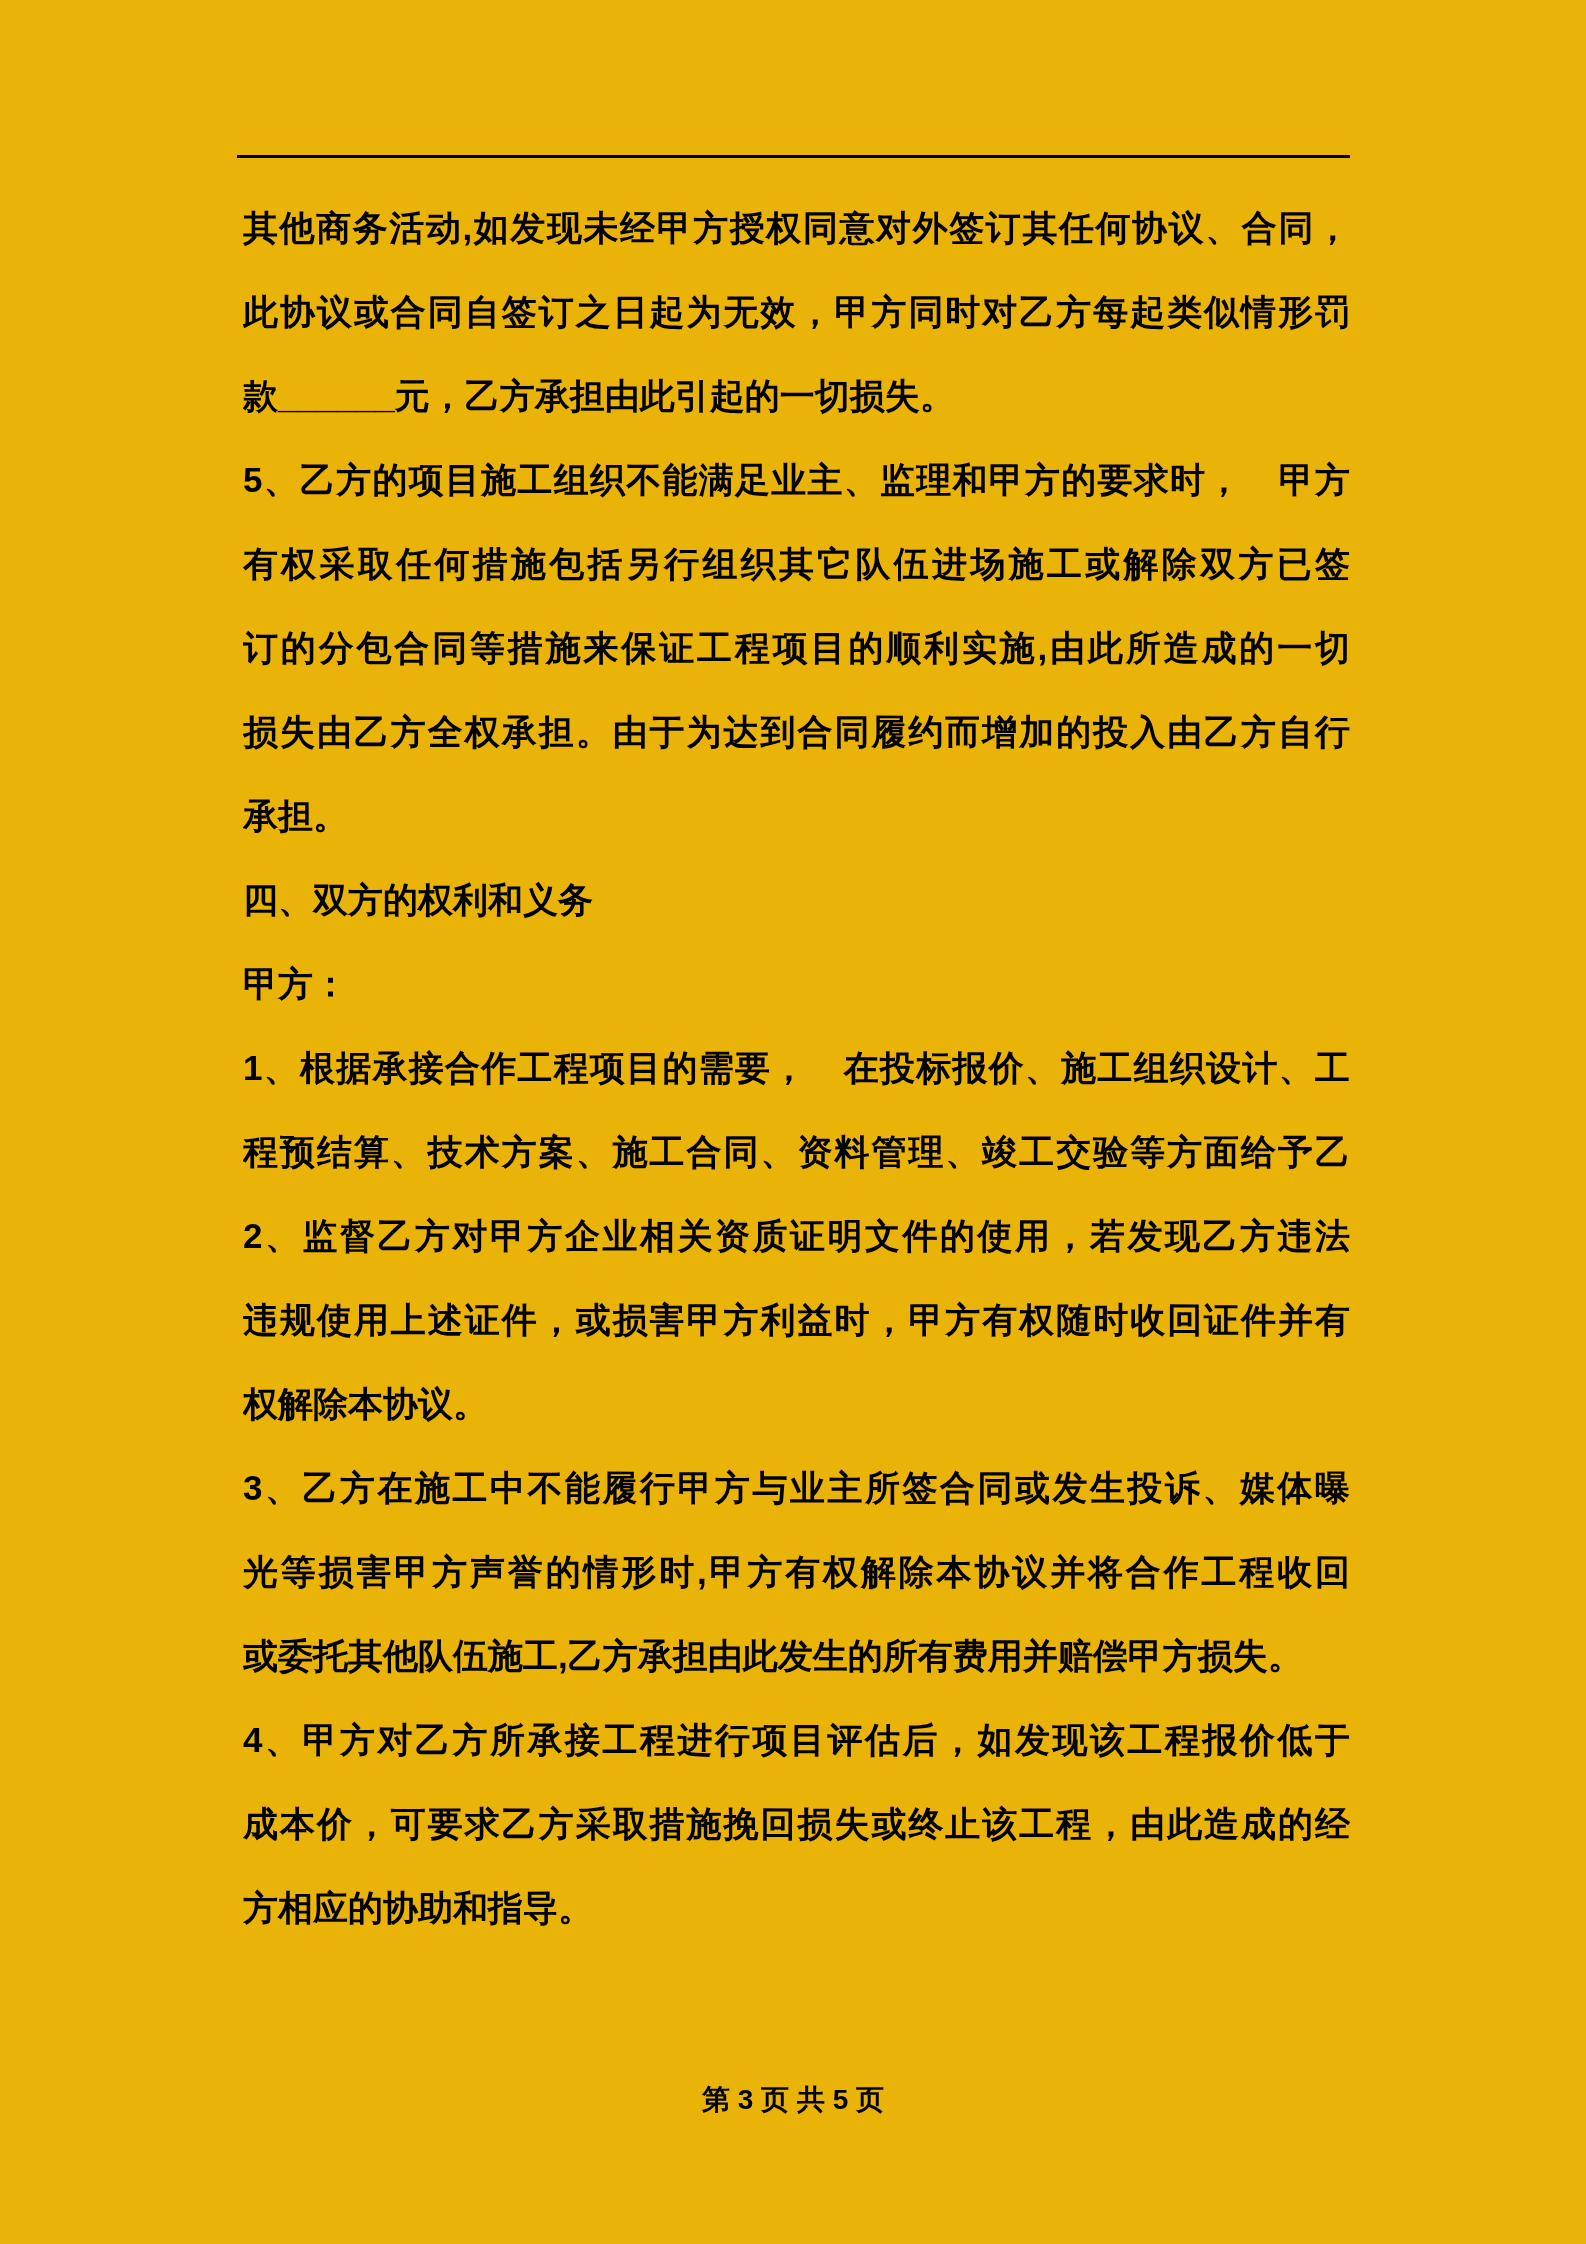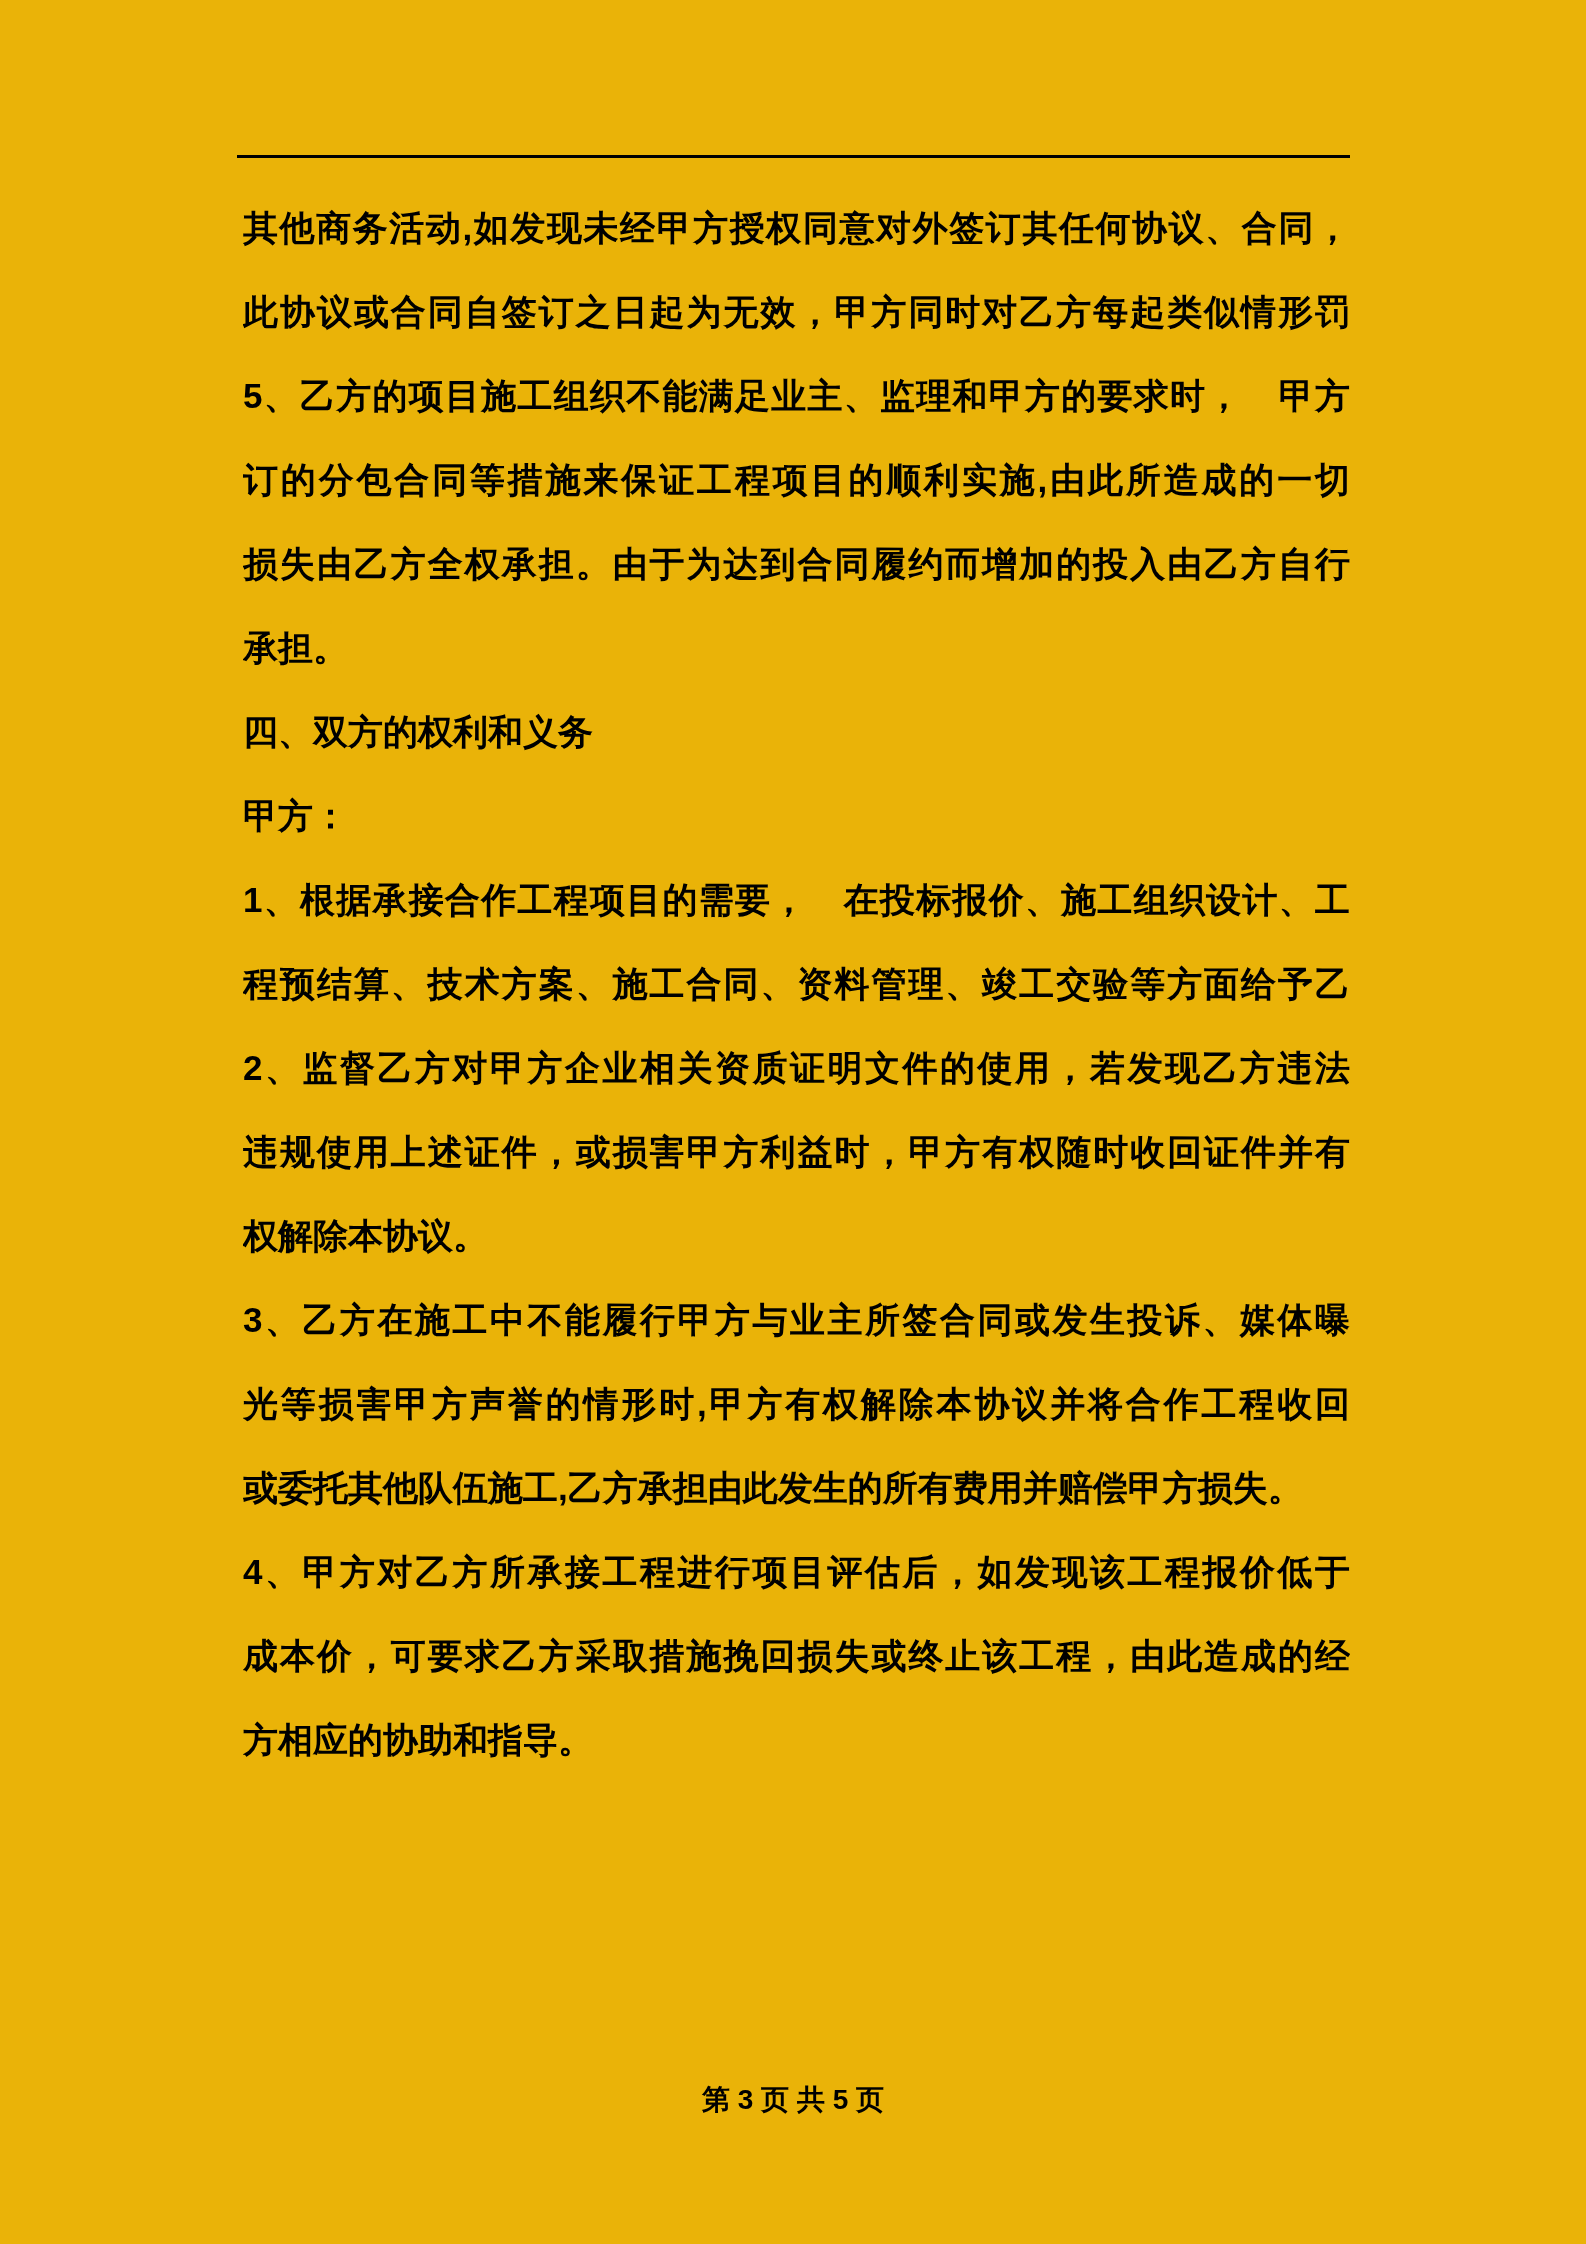--- a/index.html
+++ b/index.html
@@ -61,21 +61,23 @@
 </head>
 <body>
 
 <div class="page">
 
   <div class="header-rule"></div>
 
   <div class="textblock">
     <div class="ln fill">其他商务活动,如发现未经甲方授权同意对外签订其任何协议、合同，</div>
     <div class="ln fill">此协议或合同自签订之日起为无效，甲方同时对乙方每起类似情形罚</div>
+    <div class="ln end">款______元，乙方承担由此引起的一切损失。</div>
     <div class="ln fill">5、乙方的项目施工组织不能满足业主、监理和甲方的要求时，　甲方</div>
+    <div class="ln fill">有权采取任何措施包括另行组织其它队伍进场施工或解除双方已签</div>
     <div class="ln fill">订的分包合同等措施来保证工程项目的顺利实施,由此所造成的一切</div>
     <div class="ln fill">损失由乙方全权承担。由于为达到合同履约而增加的投入由乙方自行</div>
     <div class="ln end">承担。</div>
     <div class="ln end">四、双方的权利和义务</div>
     <div class="ln end">甲方：</div>
     <div class="ln fill">1、根据承接合作工程项目的需要，　在投标报价、施工组织设计、工</div>
     <div class="ln fill">程预结算、技术方案、施工合同、资料管理、竣工交验等方面给予乙</div>
     <div class="ln fill">2、监督乙方对甲方企业相关资质证明文件的使用，若发现乙方违法</div>
     <div class="ln fill">违规使用上述证件，或损害甲方利益时，甲方有权随时收回证件并有</div>
     <div class="ln end">权解除本协议。</div>

